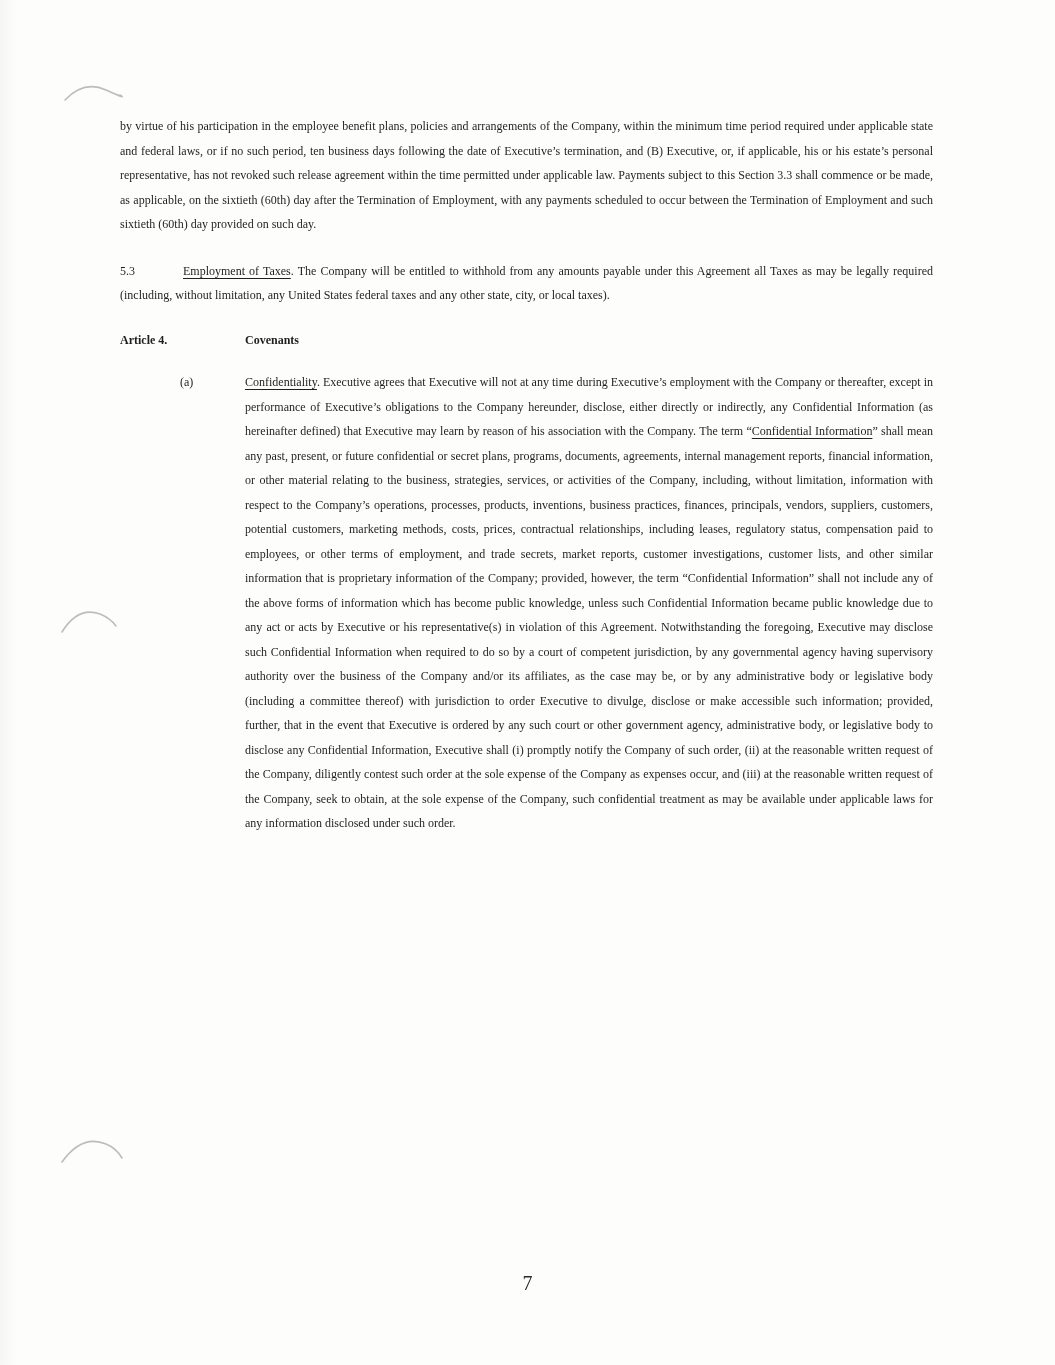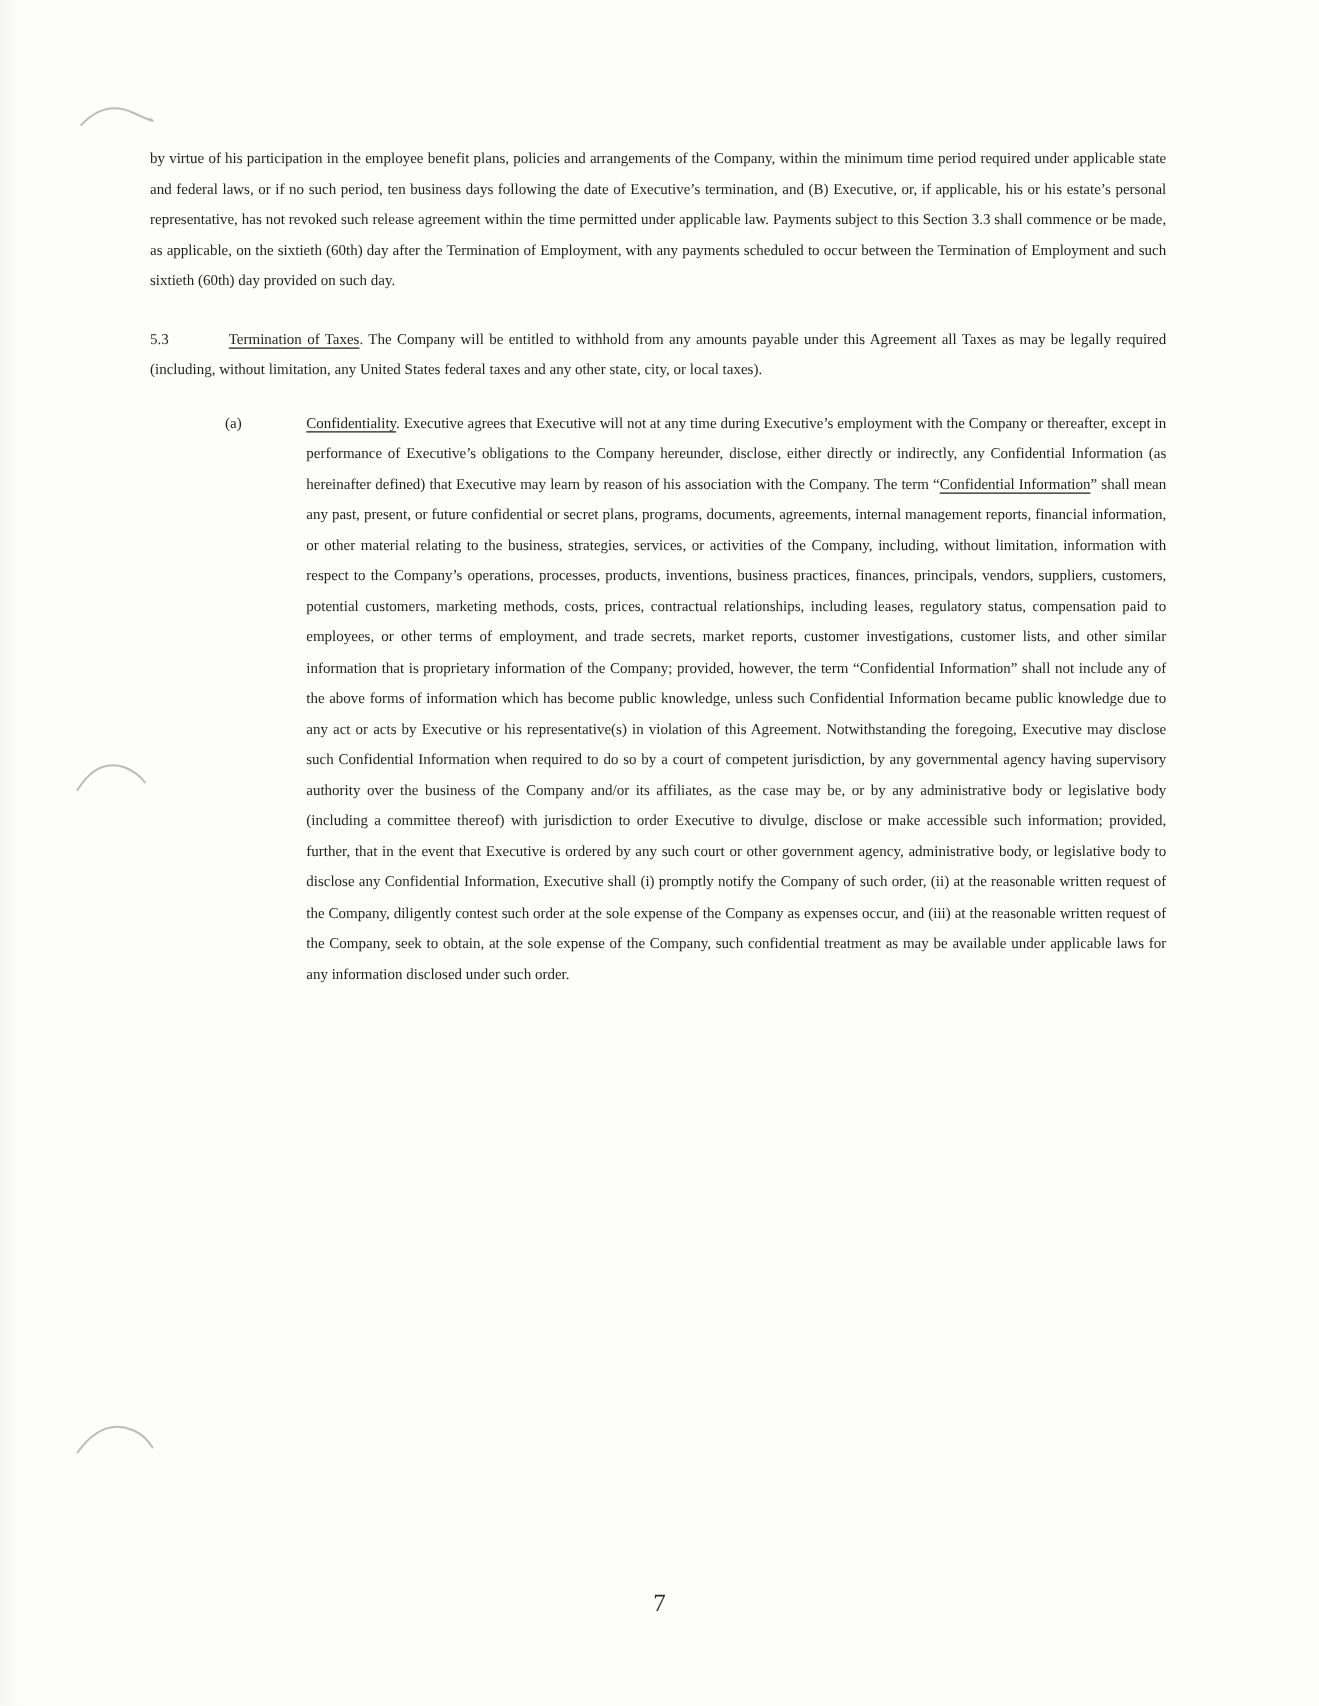--- a/index.html
+++ b/index.html
@@ -75,22 +75,23 @@
     <path d="M4,30 Q20,4 42,12 Q52,16 58,24"></path>
   </svg>
   <svg class="pen-mark" style="left:58px; top:1130px;" width="70" height="40" viewBox="0 0 70 40">
     <path d="M4,32 Q24,4 48,14 Q58,18 64,28"></path>
   </svg>
 
   <div class="content">
 
     <p class="para justify"><span>by virtue of his participation in the employee benefit plans, policies and arrangements of the Company, within the minimum time period required under applicable state and federal laws, or if no such period, ten business days following the date of Executive’s termination, and (B) Executive, or, if applicable, his or his estate’s personal representative, has not revoked such release agreement within the time permitted under applicable law.  Payments subject to this Section 3.3 shall commence or be made, as applicable, on the sixtieth (60th) day after the Termination of Employment, with any payments scheduled to occur between the Termination of Employment and such sixtieth (60th) day provided on such day.</span></p>
 
-    <p class="para justify gap-1"><span class="sec-num">5.3</span><span class="underline">Termination of Taxes</span><span>.  The Company will be entitled to withhold from any amounts payable under this Agreement all Taxes as may be legally required (including, without limitation, any United States federal taxes and any other state, city, or local taxes).</span></p>
+    <p class="para justify gap-1"><span class="sec-num">5.3</span><span class="underline">Employment of Taxes</span><span>.  The Company will be entitled to withhold from any amounts payable under this Agreement all Taxes as may be legally required (including, without limitation, any United States federal taxes and any other state, city, or local taxes).</span></p>
 
+    <p class="para gap-2"><span class="art-label bold">Article 4.</span><span class="bold">Covenants</span></p>
 
     <div class="para item-a justify gap-3"><span class="marker">(a)</span><span class="underline">Confidentiality</span><span>.  Executive agrees that Executive will not at any time during Executive’s employment with the Company or thereafter, except in performance of Executive’s obligations to the Company hereunder, disclose, either directly or indirectly, any Confidential Information (as hereinafter defined) that Executive may learn by reason of his association with the Company.  The term “</span><span class="underline">Confidential Information</span><span>” shall mean any past, present, or future confidential or secret plans, programs, documents, agreements, internal management reports, financial information, or other material relating to the business, strategies, services, or activities of the Company, including, without limitation, information with respect to the Company’s operations, processes, products, inventions, business practices, finances, principals, vendors, suppliers, customers, potential customers, marketing methods, costs, prices, contractual relationships, including leases, regulatory status, compensation paid to employees, or other terms of employment, and trade secrets, market reports, customer investigations, customer lists, and other similar information that is proprietary information of the Company; provided, however, the term “Confidential Information” shall not include any of the above forms of information which has become public knowledge, unless such Confidential Information became public knowledge due to any act or acts by Executive or his representative(s) in violation of this Agreement.  Notwithstanding the foregoing, Executive may disclose such Confidential Information when required to do so by a court of competent jurisdiction, by any governmental agency having supervisory authority over the business of the Company and/or its affiliates, as the case may be, or by any administrative body or legislative body (including a committee thereof) with jurisdiction to order Executive to divulge, disclose or make accessible such information; provided, further, that in the event that Executive is ordered by any such court or other government agency, administrative body, or legislative body to disclose any Confidential Information, Executive shall (i) promptly notify the Company of such order, (ii) at the reasonable written request of the Company, diligently contest such order at the sole expense of the Company as expenses occur, and (iii) at the reasonable written request of the Company, seek to obtain, at the sole expense of the Company, such confidential treatment as may be available under applicable laws for any information disclosed under such order.</span></div>
 
   </div>
 
   <div class="page-number">7</div>
 
 </div>
 
 </body></html>

